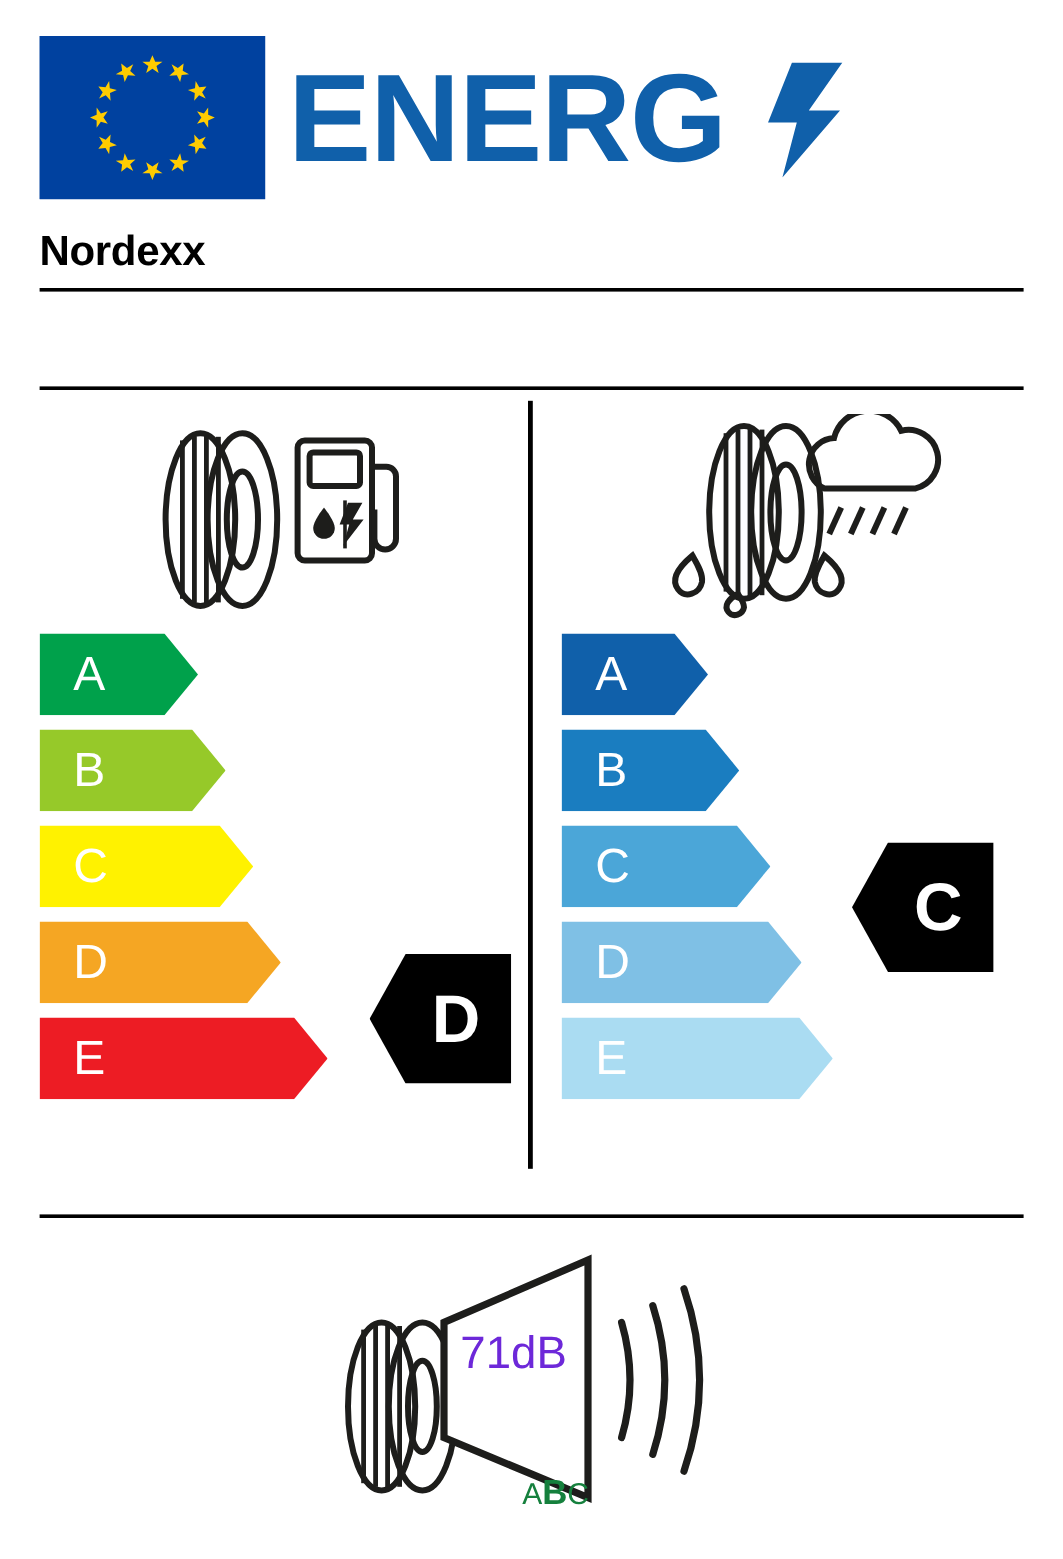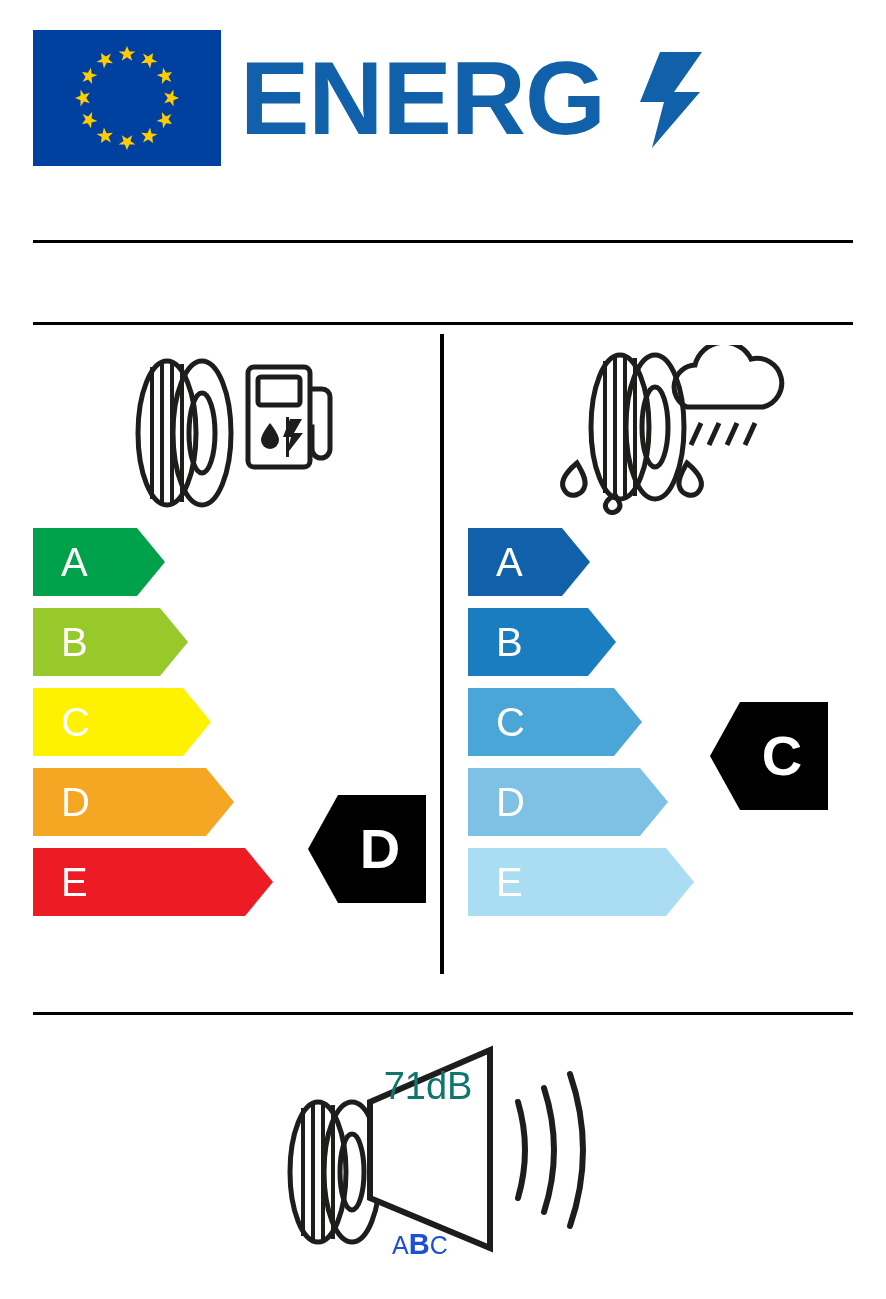--- a/index.html
+++ b/index.html
@@ -153,33 +153,34 @@
     font-weight: bold;
     line-height: 1;
   }
   #fuel-result { left: 308px; top: 795px; }
   #grip-result { left: 710px; top: 702px; }
 
   
   #noise-value {
     position: absolute;
     left: 368px;
-    top: 1065px;
+    top: 1107px;
     width: 120px;
     text-align: center;
     font-size: 38px;
-    color: #0f766e;
+    color: #6d28d9;
   }
   #noise-class {
     position: absolute;
-    left: 392px;
+    left: 408px;
     top: 1228px;
     width: 110px;
+    text-align: center;
     font-size: 25px;
-    color: #1d4ed8;
+    color: #15803d;
     white-space: nowrap;
   }
   #noise-class .cls { font-size: 25px; }
   #noise-class .cls.active {
     font-weight: bold;
     font-size: 29px;
   }
 </style>
 </head>
 <body>
@@ -232,20 +233,21 @@
     </svg>
   </div>
 
   <div id="energ-wordmark">
     <svg width="470" height="96" viewBox="0 0 470 96" aria-hidden="true">
       <text x="0" y="82" font-family="Liberation Sans, sans-serif" font-size="104" font-weight="bold" fill="#1060aa" letter-spacing="-1">ENERG</text>
       <polygon points="420,0 462,0 434,40 460,40 412,96 424,50 400,50" fill="#1060aa"></polygon>
     </svg>
   </div>
 
+  <div id="brand-name">Nordexx</div>
 
   <div class="hrule" id="rule-brand"></div>
   <div class="hrule" id="rule-top"></div>
   <div id="divider-vertical"></div>
 
   <div id="fuel-icon-group">
     <svg width="215" height="175" viewBox="0 0 215 175" aria-hidden="true">
       <g fill="none" stroke="#1d1d1b" stroke-width="5">
         <ellipse cx="47" cy="88" rx="29" ry="72"></ellipse>
         <ellipse cx="82" cy="88" rx="29" ry="72"></ellipse>

